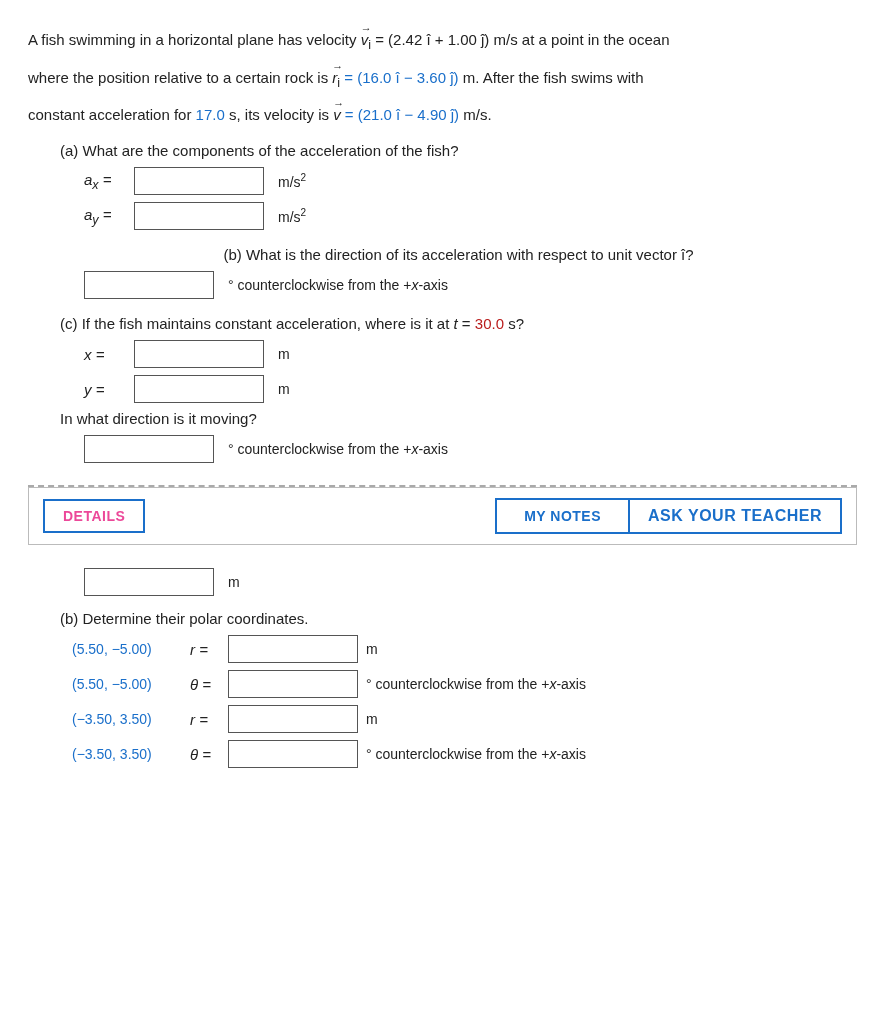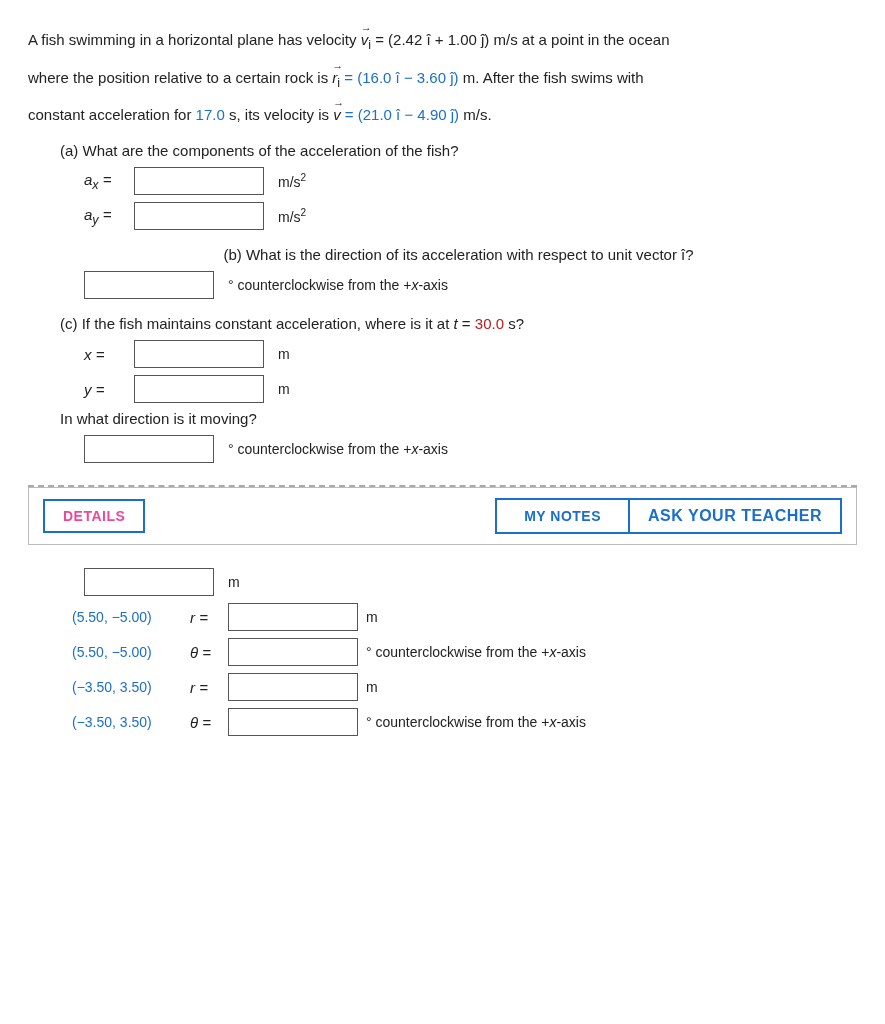--- a/index.html
+++ b/index.html
@@ -206,20 +206,23 @@
   </div>
 
   <div class="second-problem">
 
 
     <div class="input-row">
       <input class="answer-input" type="text" style="">
       <span class="unit-label">m</span>
     </div>
 
+    <div class="part-label" style="margin-top:14px;">
+      (b) Determine their polar coordinates.
+    </div>
 
     <div class="coord-row">
       <span class="coord-label">(5.50, −5.00)</span>
       <span class="eq-label"><em>r</em> =</span>
       <input class="answer-input" type="text" style="">
       <span class="unit-label">m</span>
     </div>
 
     <div class="coord-row">
       <span class="coord-label">(5.50, −5.00)</span>

